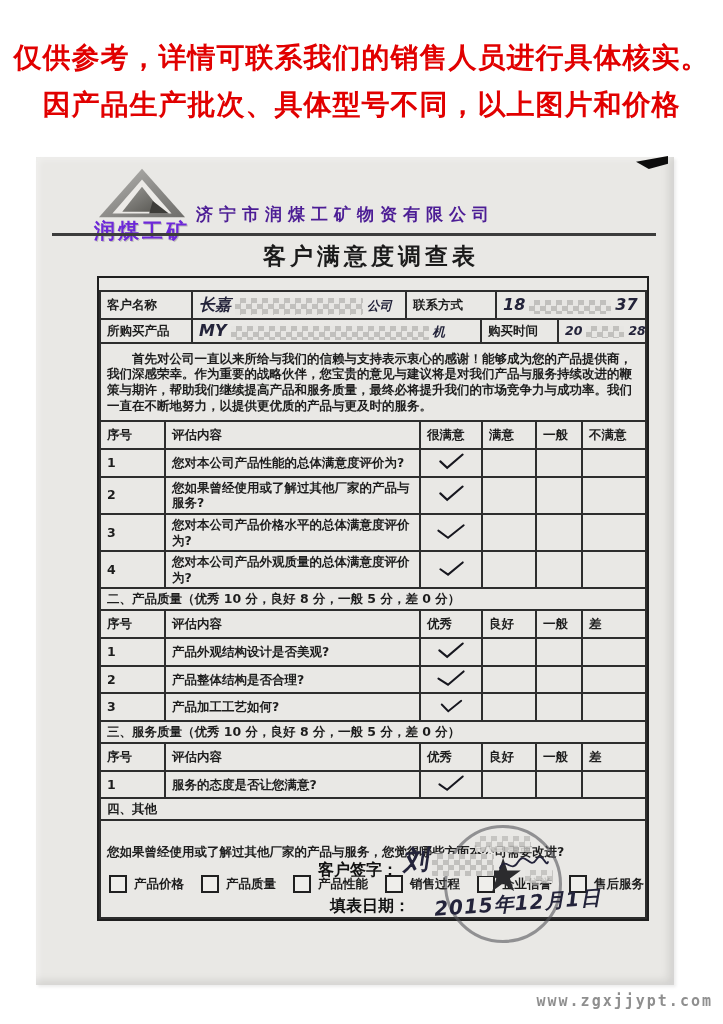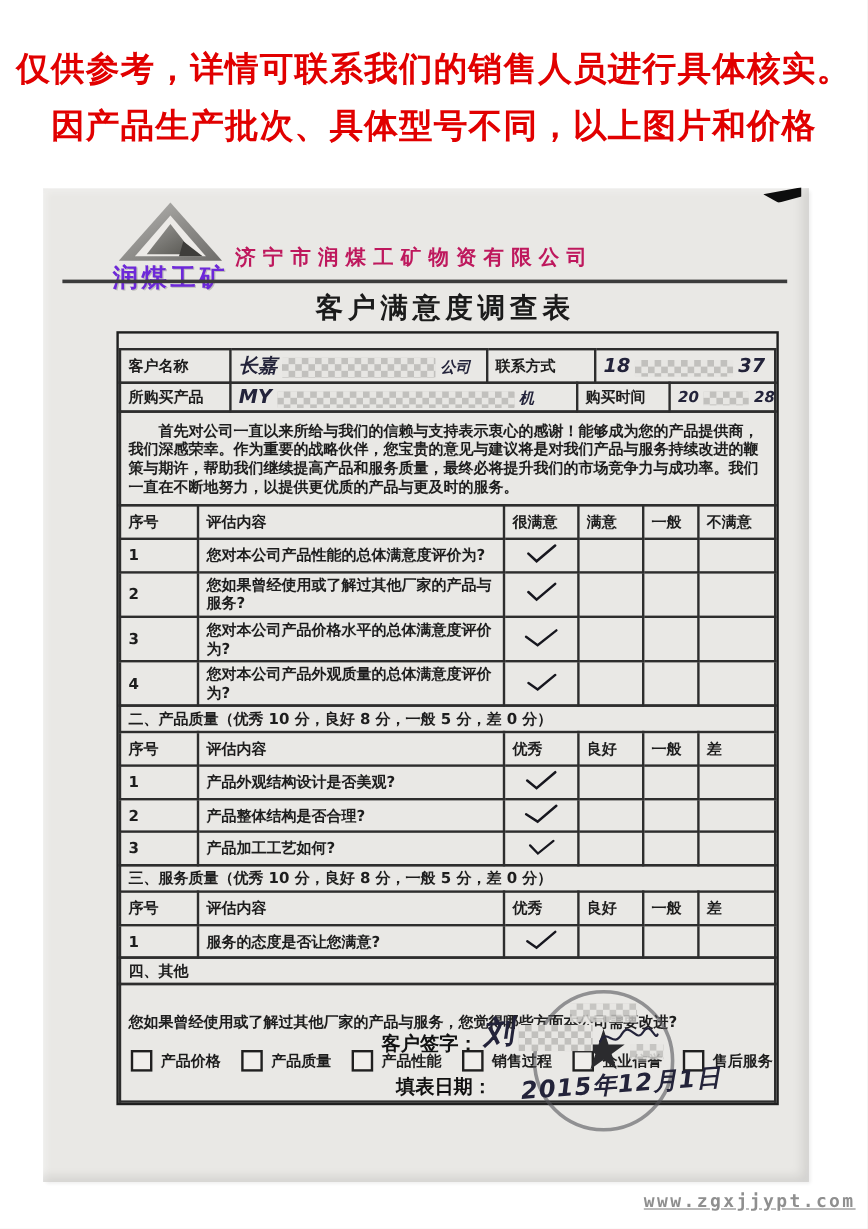--- a/index.html
+++ b/index.html
@@ -23,21 +23,21 @@
   .corner-mark{
     position:absolute;right:6px;top:-1px;width:32px;height:13px;background:#0d0d0d;
     clip-path:polygon(0 45%,100% 0,100% 60%,40% 100%);
   }
   
   .logo{position:absolute;left:56px;top:10px;width:100px;text-align:center;}
   .logo svg{display:block;margin:0 auto;}
   .logo-text{font-size:21px;font-weight:bold;color:#6d28d9;letter-spacing:3px;margin-top:-2px;
     text-shadow:1px 1px 0 #bdbcb9;}
   .company-name{
-    position:absolute;left:160px;top:46px;font-size:17px;font-weight:600;color:#be185d;
+    position:absolute;left:160px;top:46px;font-size:17px;font-weight:600;color:#4c1d95;
     letter-spacing:6px;
   }
   .rule{position:absolute;left:16px;top:76px;width:604px;height:3px;background:#3c3c3c;}
   .form-title{
     position:absolute;left:61px;top:84px;width:548px;text-align:center;
     font-size:23px;font-weight:bold;color:#1b1b1b;letter-spacing:4px;
   }
   
   .tbl{position:absolute;left:61px;top:119px;width:548px;border:2px solid #1f1f1f;background:transparent;}
   table.t{width:100%;border-collapse:collapse;table-layout:fixed;margin-top:-2px;}
@@ -78,21 +78,21 @@
     position:absolute;left:408px;top:668px;width:112px;height:112px;border-radius:50%;
     border:3px solid rgba(85,85,90,.6);z-index:2;
   }
   .seal .star{position:absolute;left:0;top:24px;width:112px;text-align:center;
     font-size:46px;color:#2b2b2e;line-height:1;}
   .seal .p1{position:absolute;left:24px;top:8px;width:56px;height:16px;opacity:.85;}
   .seal .p2{position:absolute;left:74px;top:42px;width:28px;height:13px;opacity:.85;}
   
   .watermark{
     position:absolute;right:10px;top:992px;font-family:"DejaVu Sans Mono","Liberation Mono",monospace;
-    font-size:15px;font-weight:bold;color:#8f8f8f;letter-spacing:2px;text-decoration:underline;
+    font-size:15px;font-weight:bold;color:#8f8f8f;letter-spacing:2px;
   }
 </style>
 </head>
 <body>
 
 <div class="page">
 
   <div class="notice">
     <div>仅供参考，详情可联系我们的销售人员进行具体核实。</div>
     <div>因产品生产批次、具体型号不同，以上图片和价格</div>

